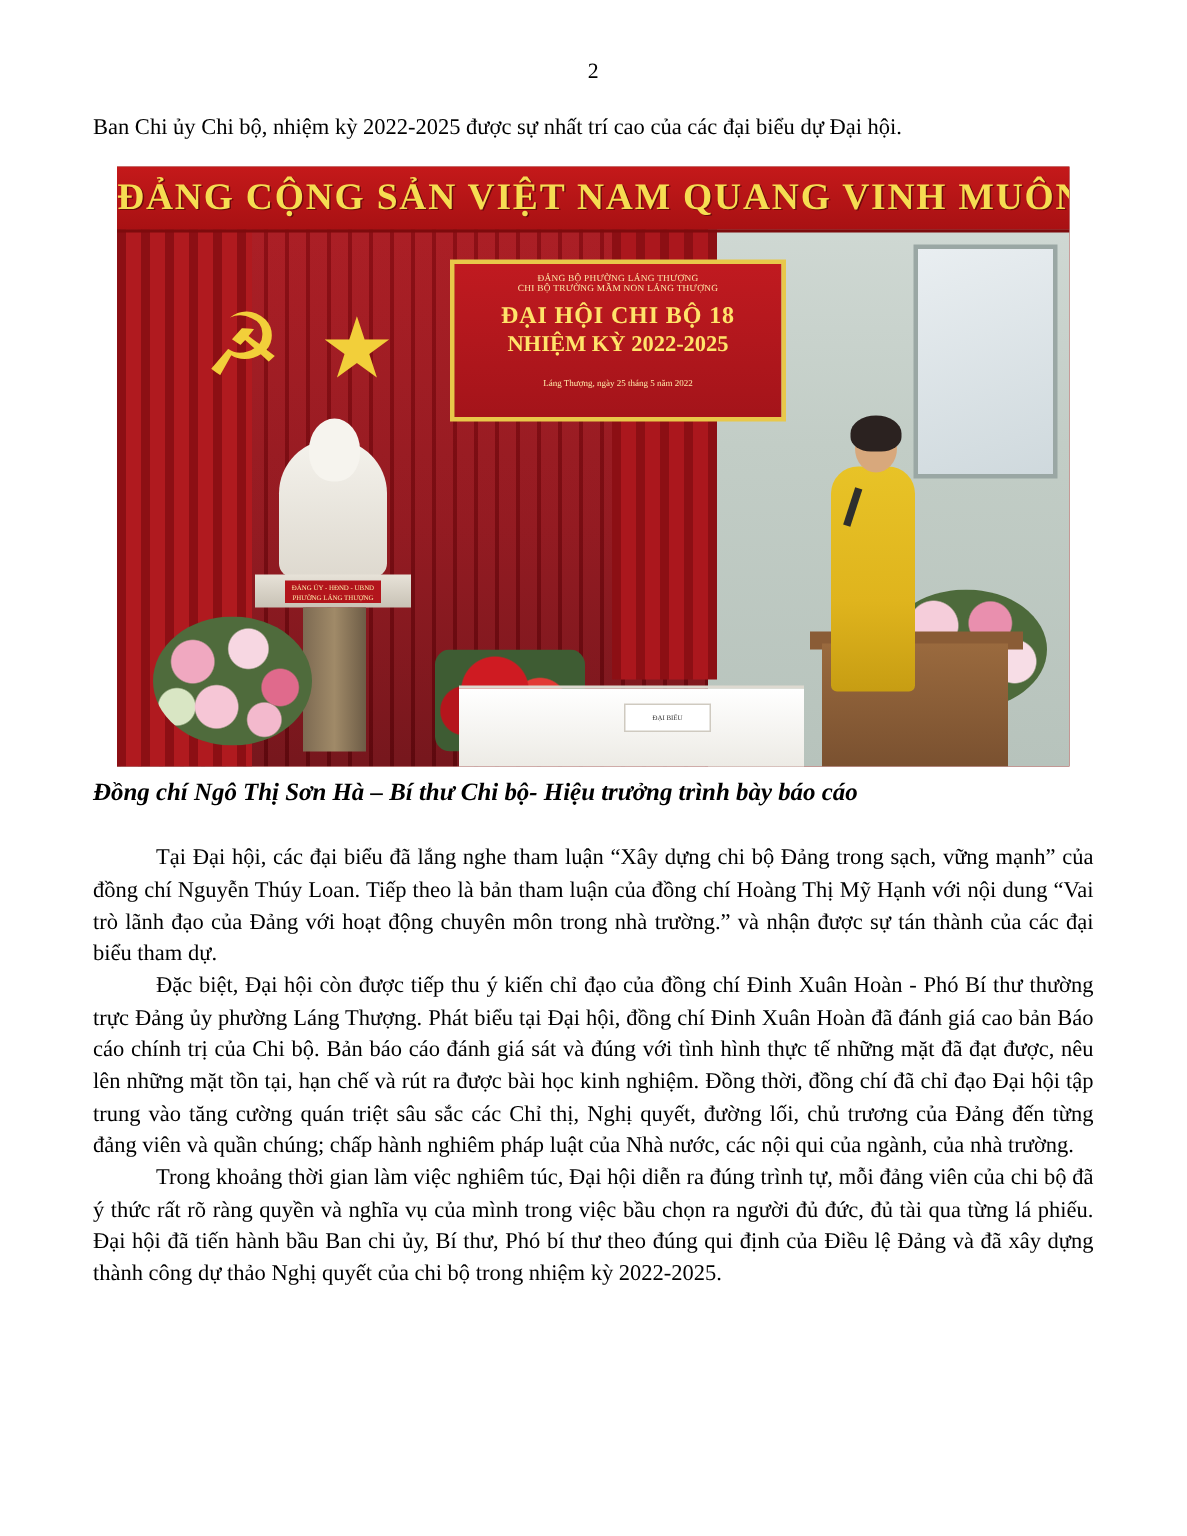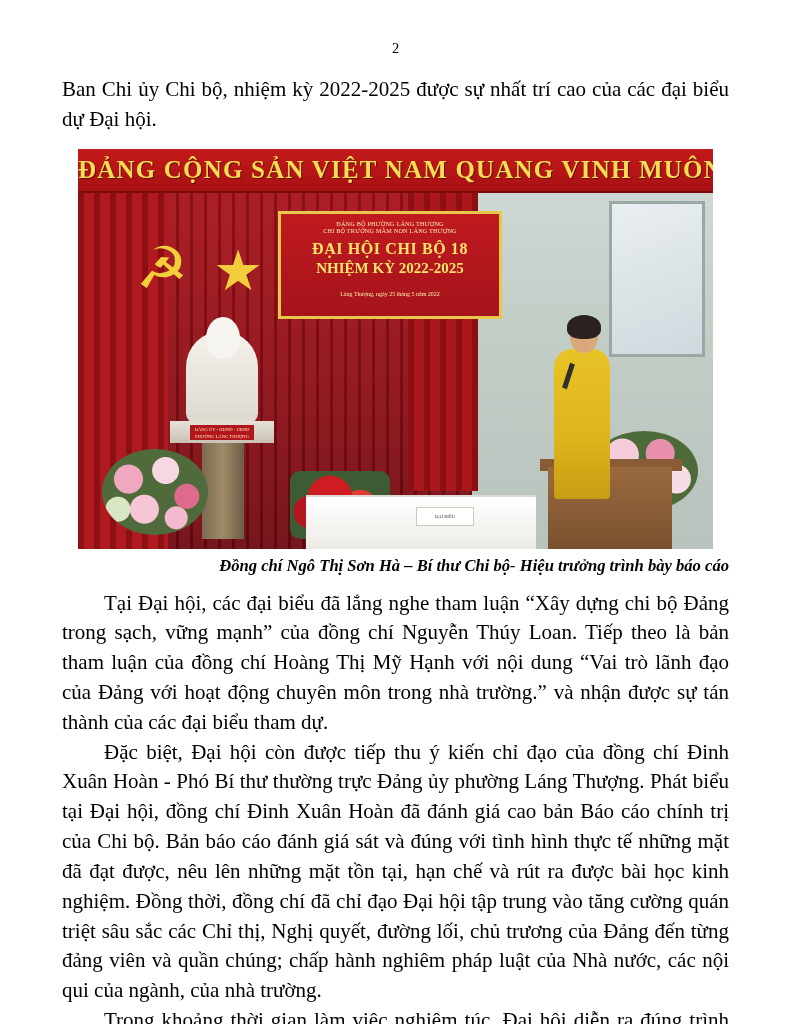--- a/index.html
+++ b/index.html
@@ -21,21 +21,21 @@
     box-sizing: border-box;
     padding: 40px 62px 20px 62px;
   }
   .page-number {
     text-align: center;
     font-size: 14.5px;
     line-height: 1.2;
     margin: 0 0 18px 0;
   }
   .para {
-    font-size: 21px;
+    font-size: 15px;
     line-height: 1.42;
     text-align: justify;
     margin: 0 0 4px 0;
     text-justify: inter-word;
   }
   .para.indent {
     text-indent: 42px;
   }
   .photo-wrap {
     margin: 14px 0 6px 0;
@@ -123,21 +123,21 @@
     position: absolute;
     left: 130px; top: 92px;
     width: 60px; height: 60px;
     color: #f2cf3a;
     font-size: 56px;
     line-height: 60px;
     text-align: center;
   }
   .red-board {
     position: absolute;
-    left: 200px; top: 62px;
+    left: 222px; top: 62px;
     width: 224px; height: 108px;
     background: linear-gradient(180deg, #c01a20, #a4141a);
     border: 3px solid #e8c84a;
     box-sizing: border-box;
     text-align: center;
     color: #fff4c9;
     padding-top: 6px;
   }
   .rb-l1 { font-size: 6.2px; color:#ffe9a8; letter-spacing:.2px; }
   .rb-l2 { font-size: 6.2px; color:#ffe9a8; letter-spacing:.2px; margin-bottom: 6px;}
@@ -275,23 +275,23 @@
     left: 488px; top: 214px;
     width: 5px; height: 26px;
     background: #2e2e2e;
     transform: rotate(18deg);
   }
   .caption {
     font-family: "Liberation Serif", serif;
     font-style: italic;
     font-weight: bold;
     font-size: 16.6px;
-    text-align: right;
+    text-align: left;
     line-height: 1.3;
-    margin: 6px 0 12px 0;
+    margin: 6px 0 24px 0;
   }
   .body-block .para { margin-bottom: 0; }
 </style>
 </head>
 <body>
 
 <div class="page">
 
   <div class="page-number">2</div>
 

